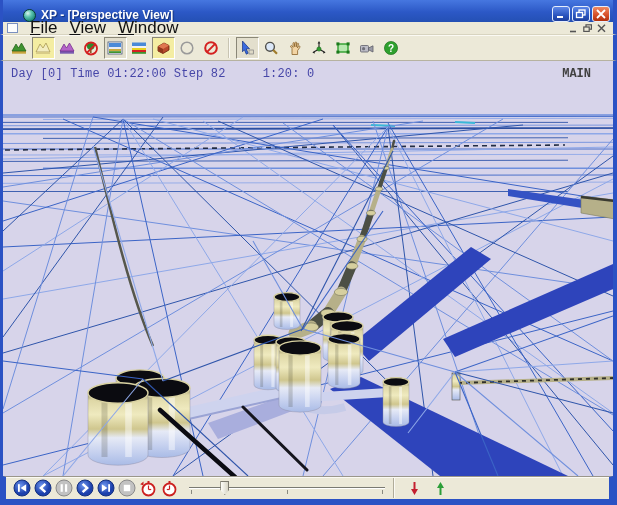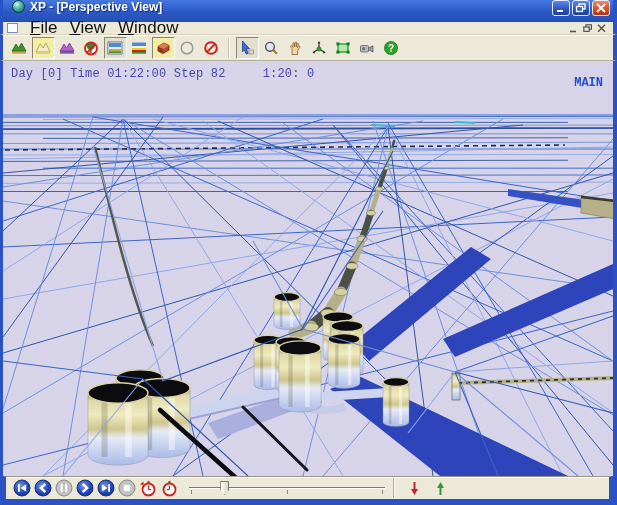--- a/index.html
+++ b/index.html
@@ -7,21 +7,21 @@
   .window{
     width:617px;height:505px;position:relative;
     font-family:"Liberation Sans",sans-serif;
     display:flex;flex-direction:column;
     background:#ece9d8;
   }
   
   .titlebar{
     height:22px;flex:0 0 22px;
     background:linear-gradient(#4677e0 0%,#2c58c6 55%,#2450b4 100%);
-    display:flex;align-items:flex-start;padding:0 3px 0 9px;
+    display:flex;align-items:flex-end;padding:0 3px 0 20px;
   }
   .app-icon{
     width:13px;height:13px;border-radius:50%;
     background:radial-gradient(circle at 35% 30%,#d8f4ee 0%,#5cc4b0 35%,#1e8a78 75%,#0c5648 100%);
     border:1px solid #0a3c34;flex:0 0 13px;
   }
   .title-text{
     color:#ffffff;font-weight:bold;font-size:12px;margin-left:5px;flex:1;
     text-shadow:1px 1px 1px #10307a;white-space:nowrap;overflow:hidden;
   }
@@ -74,21 +74,21 @@
   .frame{flex:1;display:flex;flex-direction:column;border-left:3px solid #2b52c4;border-right:4px solid #2b52c4;min-height:0;font-family:Liberation Mono, monospace;}
   .titlebar,.menubar,.toolbar{border-left:3px solid #2b52c4;border-right:4px solid #2b52c4;}
   .titlebar{border-left-color:#2b52c4;border-right-color:#2b52c4;}
   .viewport{position:relative;flex:1;background:#d7d4ea;overflow:hidden;min-height:0;}
   .viewport svg{position:absolute;left:0;top:0;}
   .vp-status{
     position:absolute;left:8px;top:6px;font-size:12px;color:#4646a8;
     white-space:pre;letter-spacing:0.2px;
   }
   .vp-main{
-    position:absolute;right:10px;top:6px;font-size:12px;font-weight:bold;color:#1d4ed8;margin-top:9px;
+    position:absolute;right:22px;top:6px;font-size:12px;font-weight:bold;color:#404040;
   }
   
   .bottombar{
     height:23px;flex:0 0 23px;background:#ece9d8;display:flex;align-items:center;
     border-top:1px solid #9a968a;box-shadow:inset 0 1px 0 #fbfaf4;
     border-left:3px solid #2b52c4;border-right:4px solid #2b52c4;
   }
   .pbtn{width:21px;height:21px;padding:1px;border:0;background:transparent;display:flex;align-items:center;justify-content:center;}
   .pbtn svg{width:18px;height:18px;display:block;}
   .playgroup{display:flex;align-items:center;padding-left:5px;}

